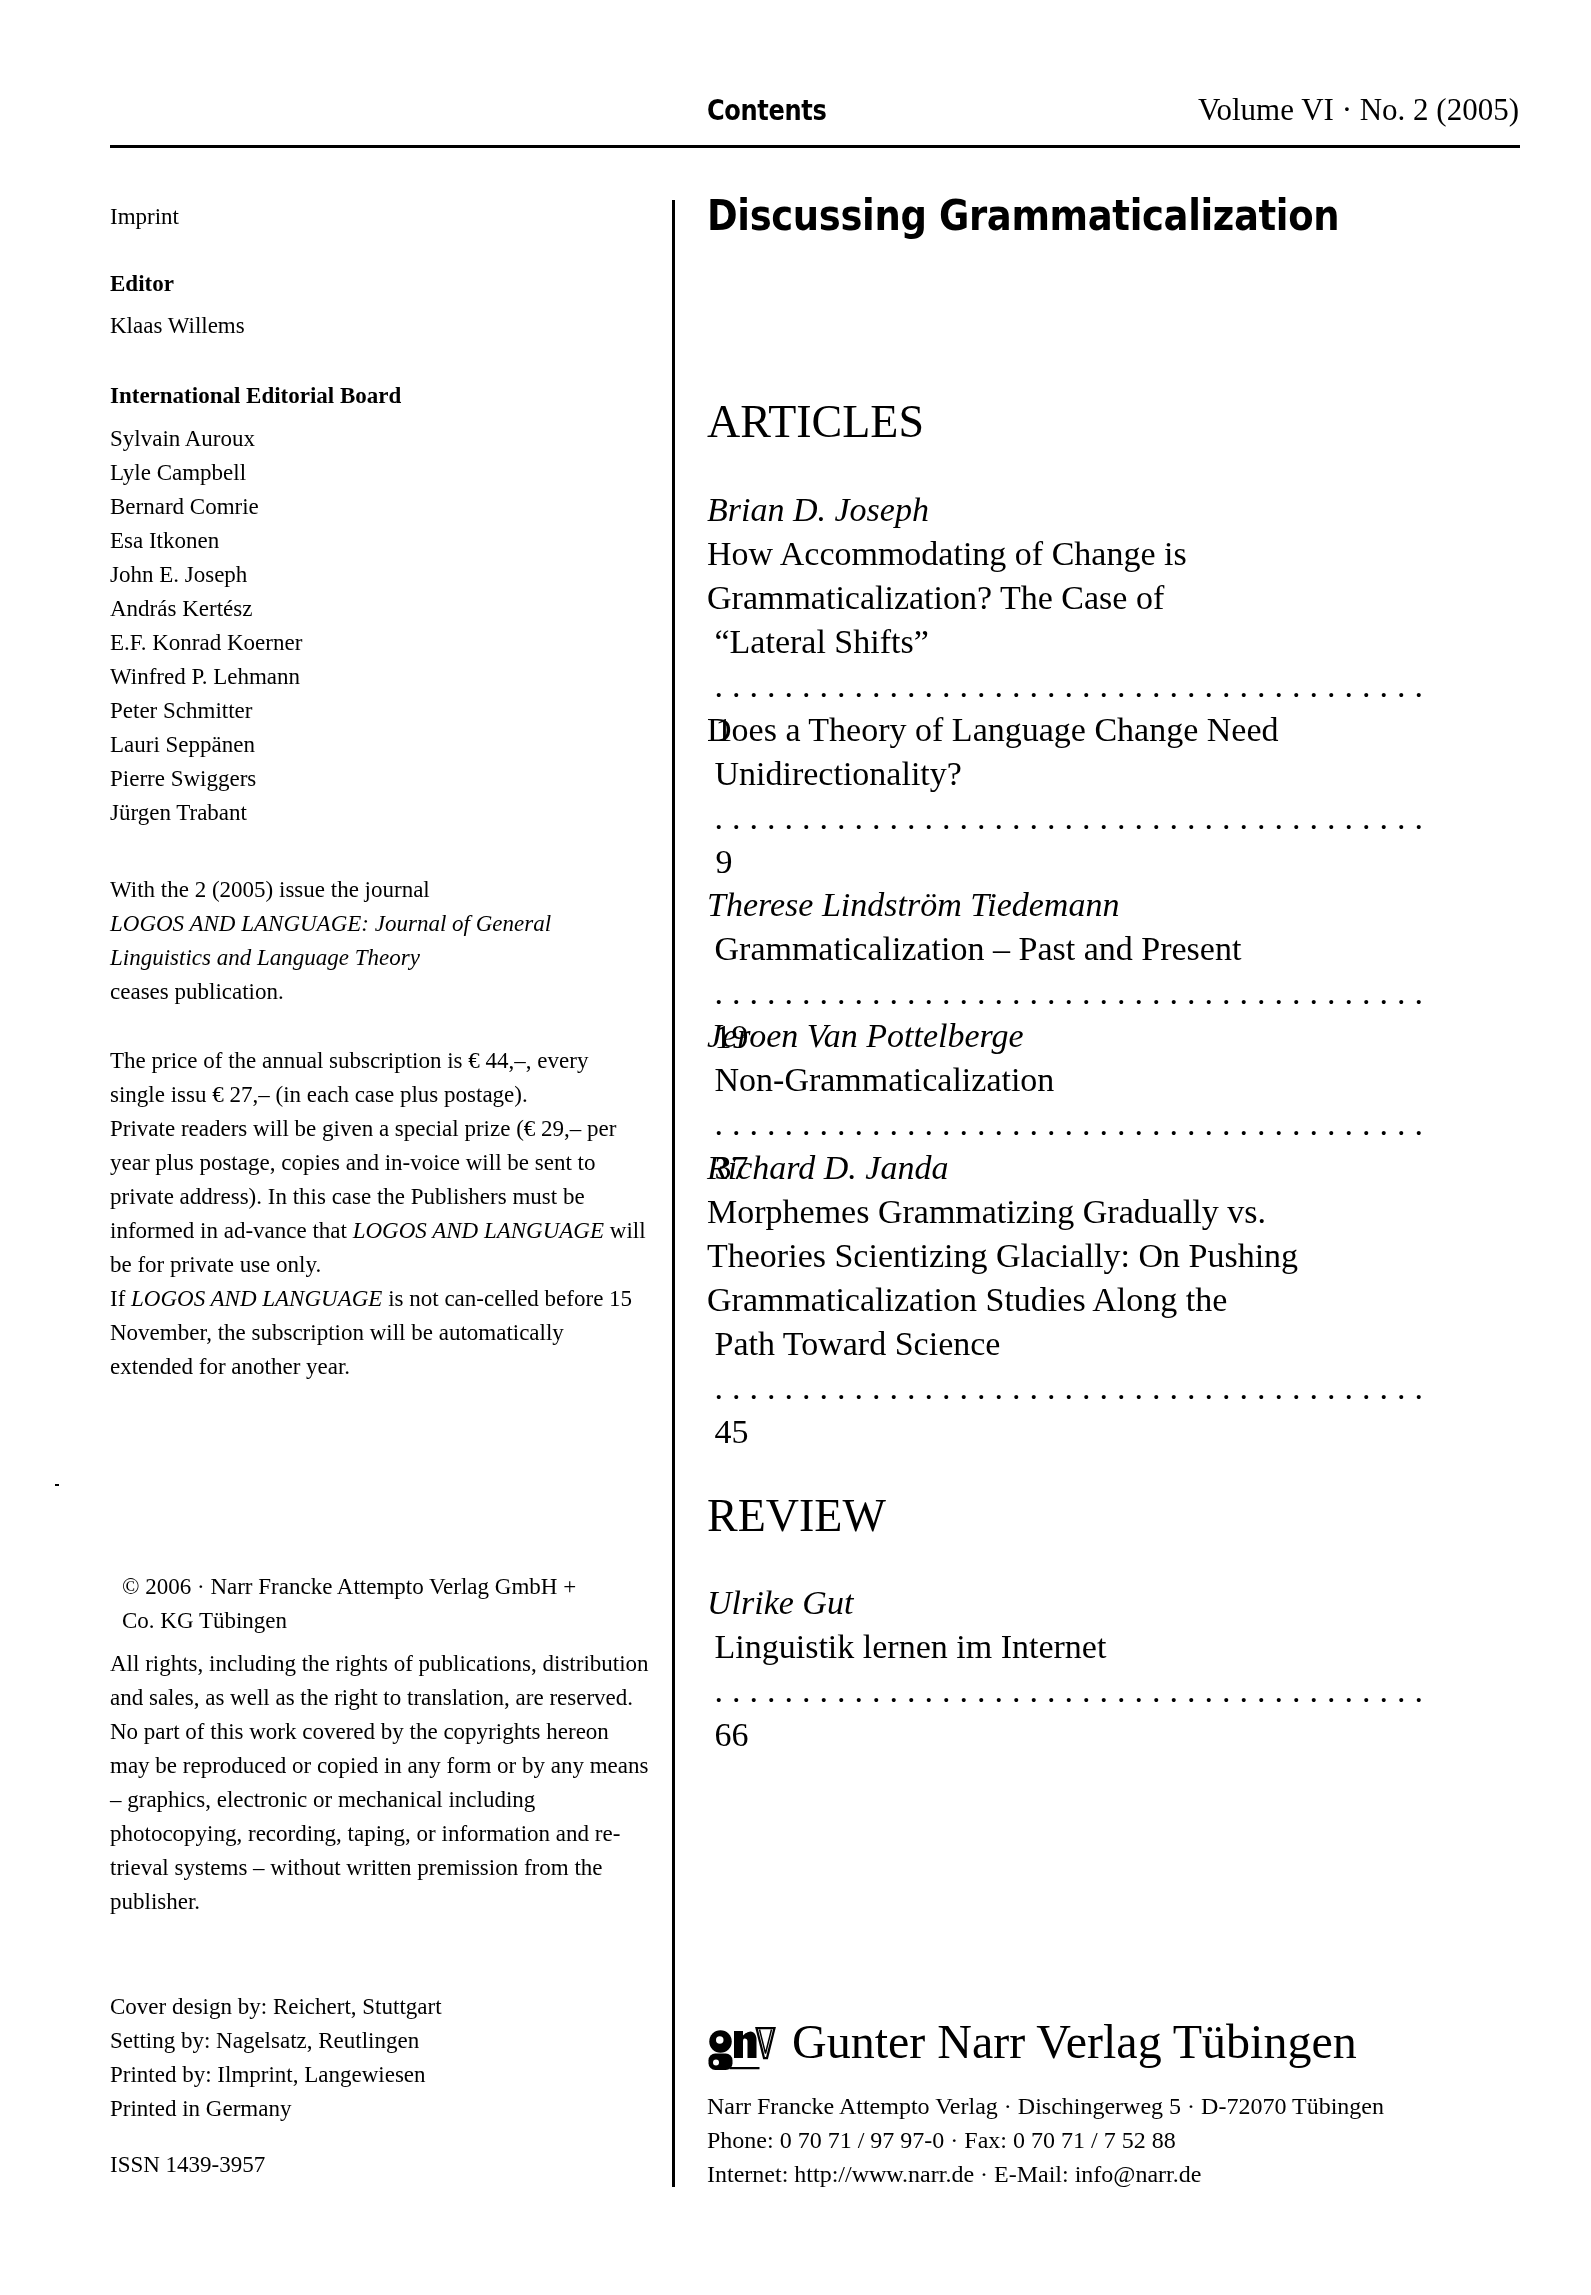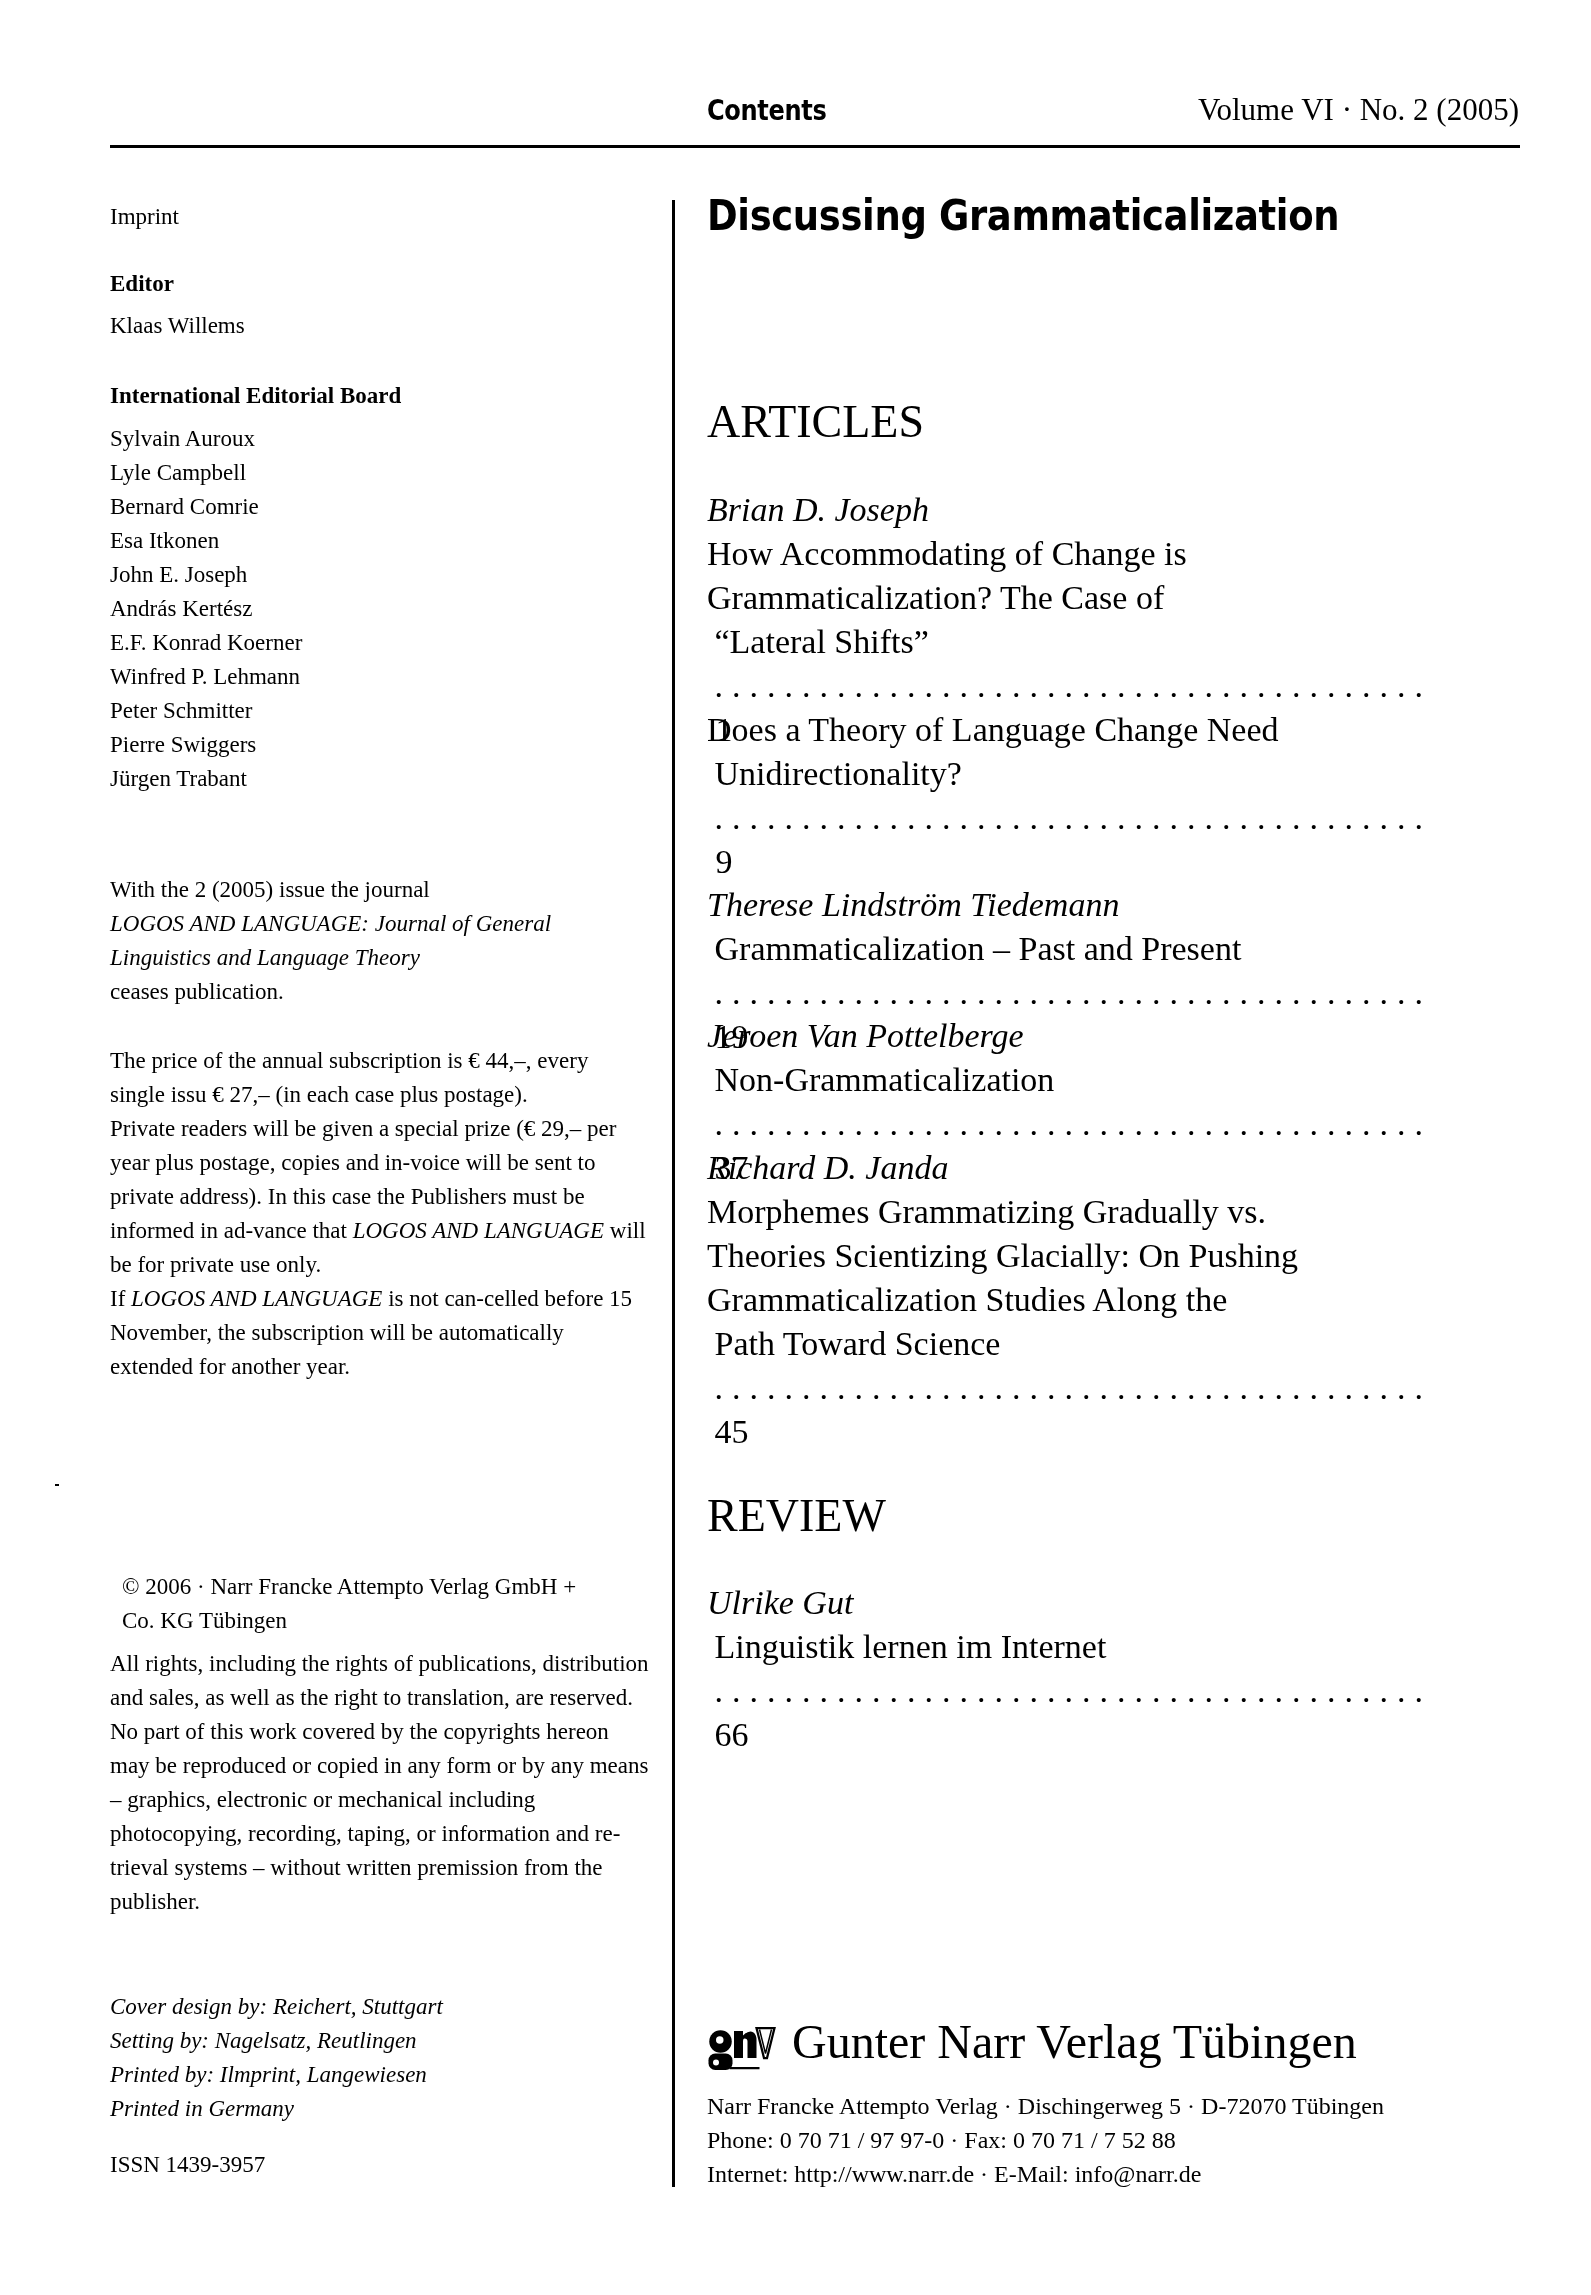--- a/index.html
+++ b/index.html
@@ -67,20 +67,21 @@
 <div class="abs left" style="top:422px;" id="board-list">
     <div>Sylvain Auroux</div>
     <div>Lyle Campbell</div>
     <div>Bernard Comrie</div>
     <div>Esa Itkonen</div>
     <div>John E. Joseph</div>
     <div>András Kertész</div>
     <div>E.F. Konrad Koerner</div>
     <div>Winfred P. Lehmann</div>
     <div>Peter Schmitter</div>
+    <div>Lauri Seppänen</div>
     <div>Pierre Swiggers</div>
     <div>Jürgen Trabant</div>
   </div>
 
 <div class="abs left" style="top:873px;">
   <p>
     <span>With the 2 (2005) issue the journal</span><br>
     <span class="it">LOGOS AND LANGUAGE: Journal of General Linguistics and Language Theory</span><br>
     <span>ceases publication.</span>
   </p>
@@ -95,21 +96,21 @@
   </p>
   <p>
     <span>If</span>
     <span class="it">LOGOS AND LANGUAGE</span>
     <span>is not can-celled before 15 November, the subscription will be automatically extended for another year.</span>
   </p>
 </div>
 
 <div class="abs left" style="top:1570px; width:455px;margin-left:12px;">© 2006 · Narr Francke Attempto Verlag GmbH + Co. KG Tübingen</div>
 <div class="abs left" style="top:1647px; width:544px;">All rights, including the rights of publications, distribution and sales, as well as the right to translation, are reserved. No part of this work covered by the copyrights hereon may be reproduced or copied in any form or by any means – graphics, electronic or mechanical including photocopying, recording, taping, or information and re-trieval systems – without written premission from the publisher.</div>
-<div class="abs left" style="top:1990px;font-style:italic;" id="credits-list">
+<div class="abs left" style="top:1990px;" id="credits-list">
     <div>Cover design by: Reichert, Stuttgart</div>
     <div>Setting by: Nagelsatz, Reutlingen</div>
     <div>Printed by: Ilmprint, Langewiesen</div>
     <div>Printed in Germany</div>
   </div>
 <div class="abs left" style="top:2148px;">ISSN 1439-3957</div>
 
 <div class="abs" id="main-title">Discussing Grammaticalization</div>
 <div class="abs section-h" style="top:395px;">ARTICLES</div>
 <div id="articles-container">

